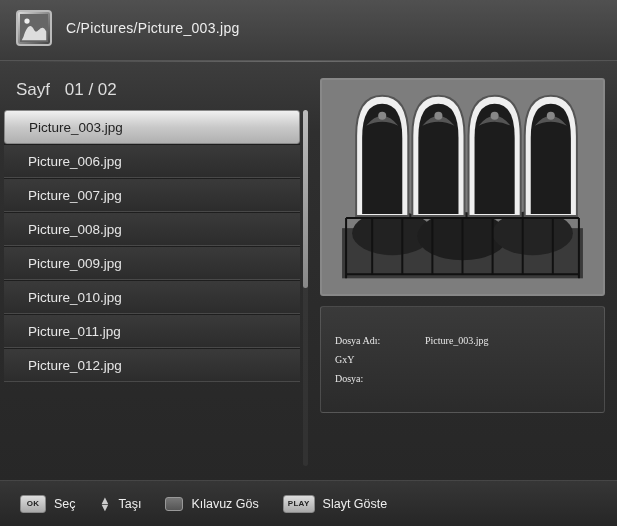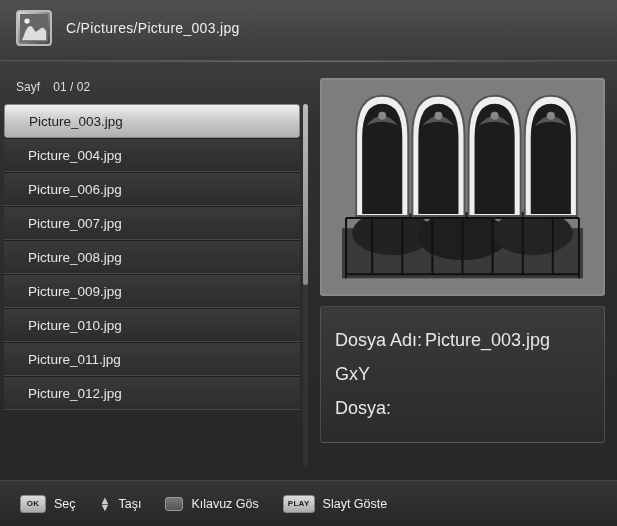--- a/index.html
+++ b/index.html
@@ -49,21 +49,21 @@
     gap: 12px;
     height: 408px;
   }
 
   .left-panel {
     width: 304px;
     display: flex;
     flex-direction: column;
   }
   .page-row {
-    font-size: 12px;
+    font-size: 17px;
     padding: 8px 6px 10px 12px;
     color: #ddd;
   }
   .page-row .lbl { margin-right: 10px; }
 
   .file-list {
     position: relative;
     flex: 1;
     overflow: hidden;
   }
@@ -123,24 +123,25 @@
     background: #777;
     overflow: hidden;
     position: relative;
   }
   .preview svg { width: 100%; height: 100%; display: block; }
 
   .info-box {
     border: 1px solid rgba(255,255,255,0.15);
     border-radius: 3px;
     background: linear-gradient(180deg, #3a3a3a 0%, #2b2b2b 100%);
-    padding: 16px 14px;
-    font-size: 18px;
+    padding: 24px 14px;
+    font-size: 10px;
     line-height: 1.9;
     color: #e8e8e8;
+    font-family: Liberation Serif, serif;
   }
   .info-row { display: flex; }
   .info-label { width: 90px; }
   .info-value { flex: 1; }
 
   .footer {
     position: absolute;
     bottom: 0;
     left: 0;
     right: 0;
@@ -209,23 +210,20 @@
 
   <div class="left-panel">
     <div class="page-row">
       <span class="lbl">Sayf</span>
       <span>01 / 02</span>
     </div>
     <div class="file-list">
       <div class="file-list-inner" id="file-list-inner">
           <div class="file-item selected">
             <span>Picture_003.jpg</span>
-          </div>
-          <div class="file-item">
-            <span>Picture_004.jpg</span>
           </div>
           <div class="file-item">
             <span>Picture_006.jpg</span>
           </div>
           <div class="file-item">
             <span>Picture_007.jpg</span>
           </div>
           <div class="file-item">
             <span>Picture_008.jpg</span>
           </div>

